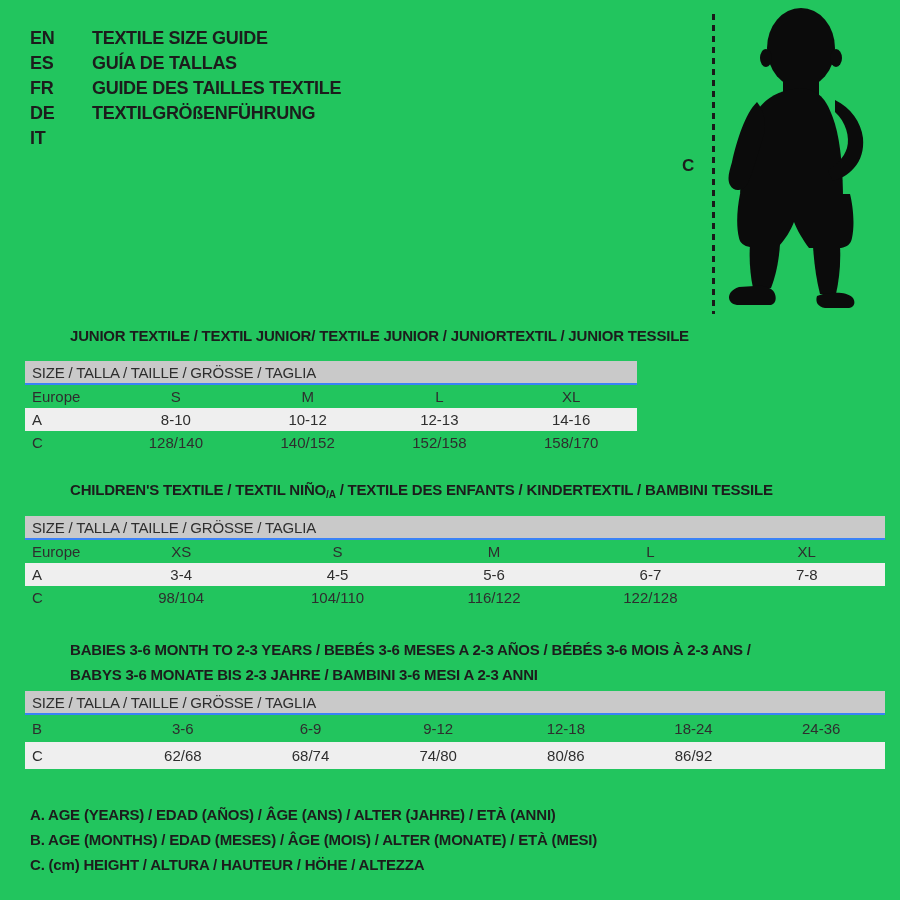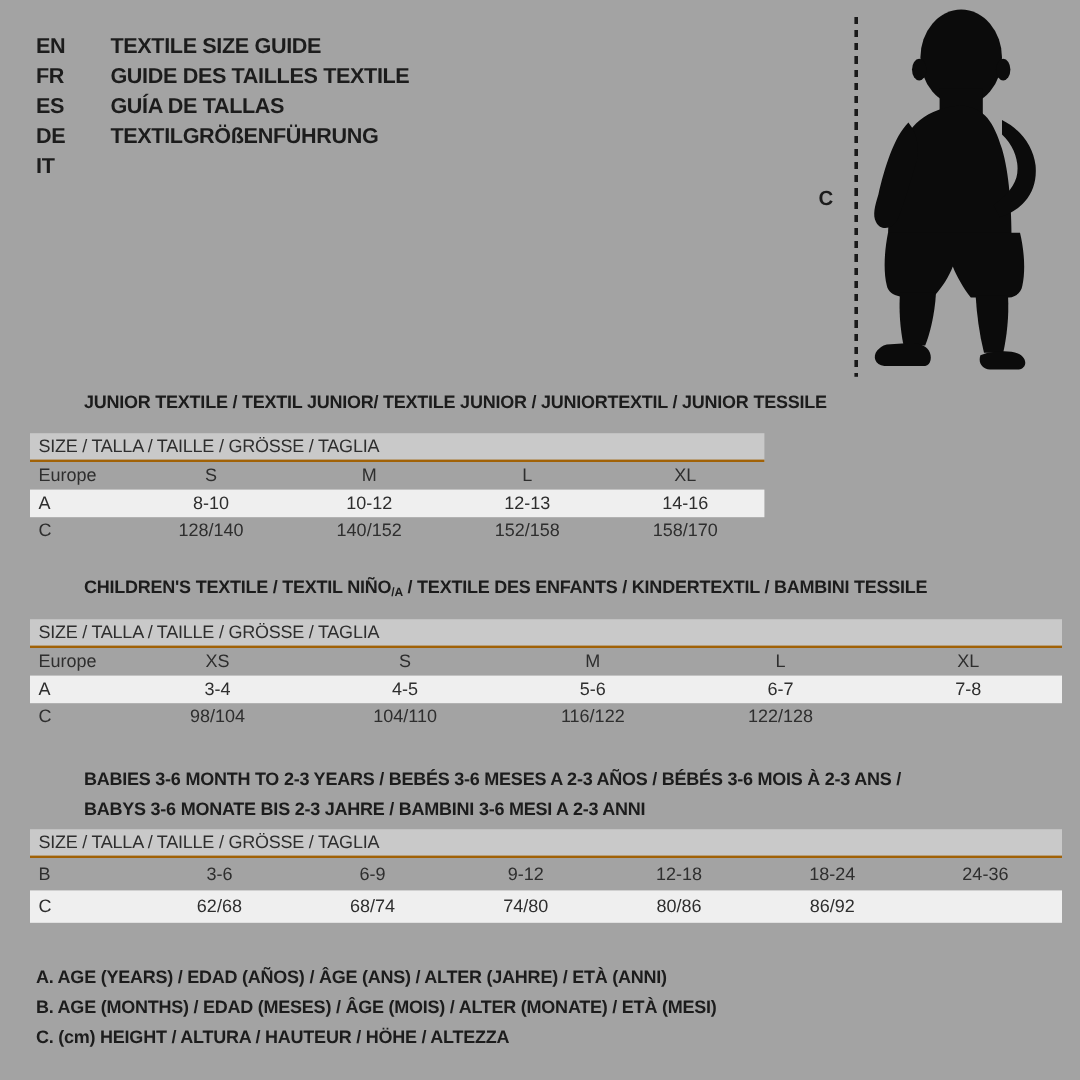--- a/index.html
+++ b/index.html
@@ -1,18 +1,18 @@
 <!DOCTYPE html>
 <html><head>
 <meta charset="utf-8">
 <style>
   * { margin:0; padding:0; box-sizing:border-box; }
   html,body { background:#ffffff; }
   .page {
-    position:relative; width:900px; height:900px; background:#a3a3a3;
+    position:relative; width:900px; height:900px; background:#22c55e;
     font-family:"Liberation Sans", sans-serif; color:#1c1c1c; overflow:hidden;
   }
 
   
   .lang-block { position:absolute; left:30px; top:26px; }
   .lang-row { display:flex; height:25px; line-height:25px; }
   .lang-code { width:62px; font-size:18px; font-weight:700; letter-spacing:-0.3px; }
   .lang-label { font-size:18px; font-weight:700; letter-spacing:-0.3px; }
 
   
@@ -24,21 +24,21 @@
   .height-label { position:absolute; left:12px; top:156px; font-size:17px; font-weight:700; }
   .baby-svg { position:absolute; left:53px; top:4px; }
 
   
   .section-title { position:absolute; left:30px; font-size:15px; font-weight:700; letter-spacing:-0.2px; white-space:nowrap;margin-left:40px; }
   .sub-a { font-size:10px; vertical-align:-3px; font-weight:700; }
 
   
   .size-table { position:absolute; left:25px; }
   .size-bar {
-    height:24px; line-height:24px; background:#c9c9c9; border-bottom:2px solid #a16207;
+    height:24px; line-height:24px; background:#c9c9c9; border-bottom:2px solid #3b82f6;
     font-size:15px; color:#2e2e2e; padding-left:7px; letter-spacing:-0.2px;
   }
   .trow { height:23px; line-height:23px; font-size:15px; color:#2e2e2e; }
   .trow.stripe { background:#efefef; }
   .t1 .trow { display:grid; grid-template-columns:85px repeat(4,1fr); }
   .t2 .trow { display:grid; grid-template-columns:78px repeat(5,1fr); }
   .t3 .trow { display:grid; grid-template-columns:94px repeat(6,1fr); }
   .t3 .trow { height:27px; line-height:27px; }
   .cell-label { text-align:left; padding-left:7px; }
   .cell-val { text-align:center; }
@@ -51,26 +51,26 @@
 <body>
 
 <div class="page">
 
   <div class="lang-block">
     <div class="lang-row">
       <span class="lang-code">EN</span>
       <span class="lang-label">TEXTILE SIZE GUIDE</span>
     </div>
     <div class="lang-row">
+      <span class="lang-code">ES</span>
+      <span class="lang-label">GUÍA DE TALLAS</span>
+    </div>
+    <div class="lang-row">
       <span class="lang-code">FR</span>
       <span class="lang-label">GUIDE DES TAILLES TEXTILE</span>
-    </div>
-    <div class="lang-row">
-      <span class="lang-code">ES</span>
-      <span class="lang-label">GUÍA DE TALLAS</span>
     </div>
     <div class="lang-row">
       <span class="lang-code">DE</span>
       <span class="lang-label">TEXTILGRÖßENFÜHRUNG</span>
     </div>
     <div class="lang-row">
       <span class="lang-code">IT</span>
     </div>
   </div>
 

